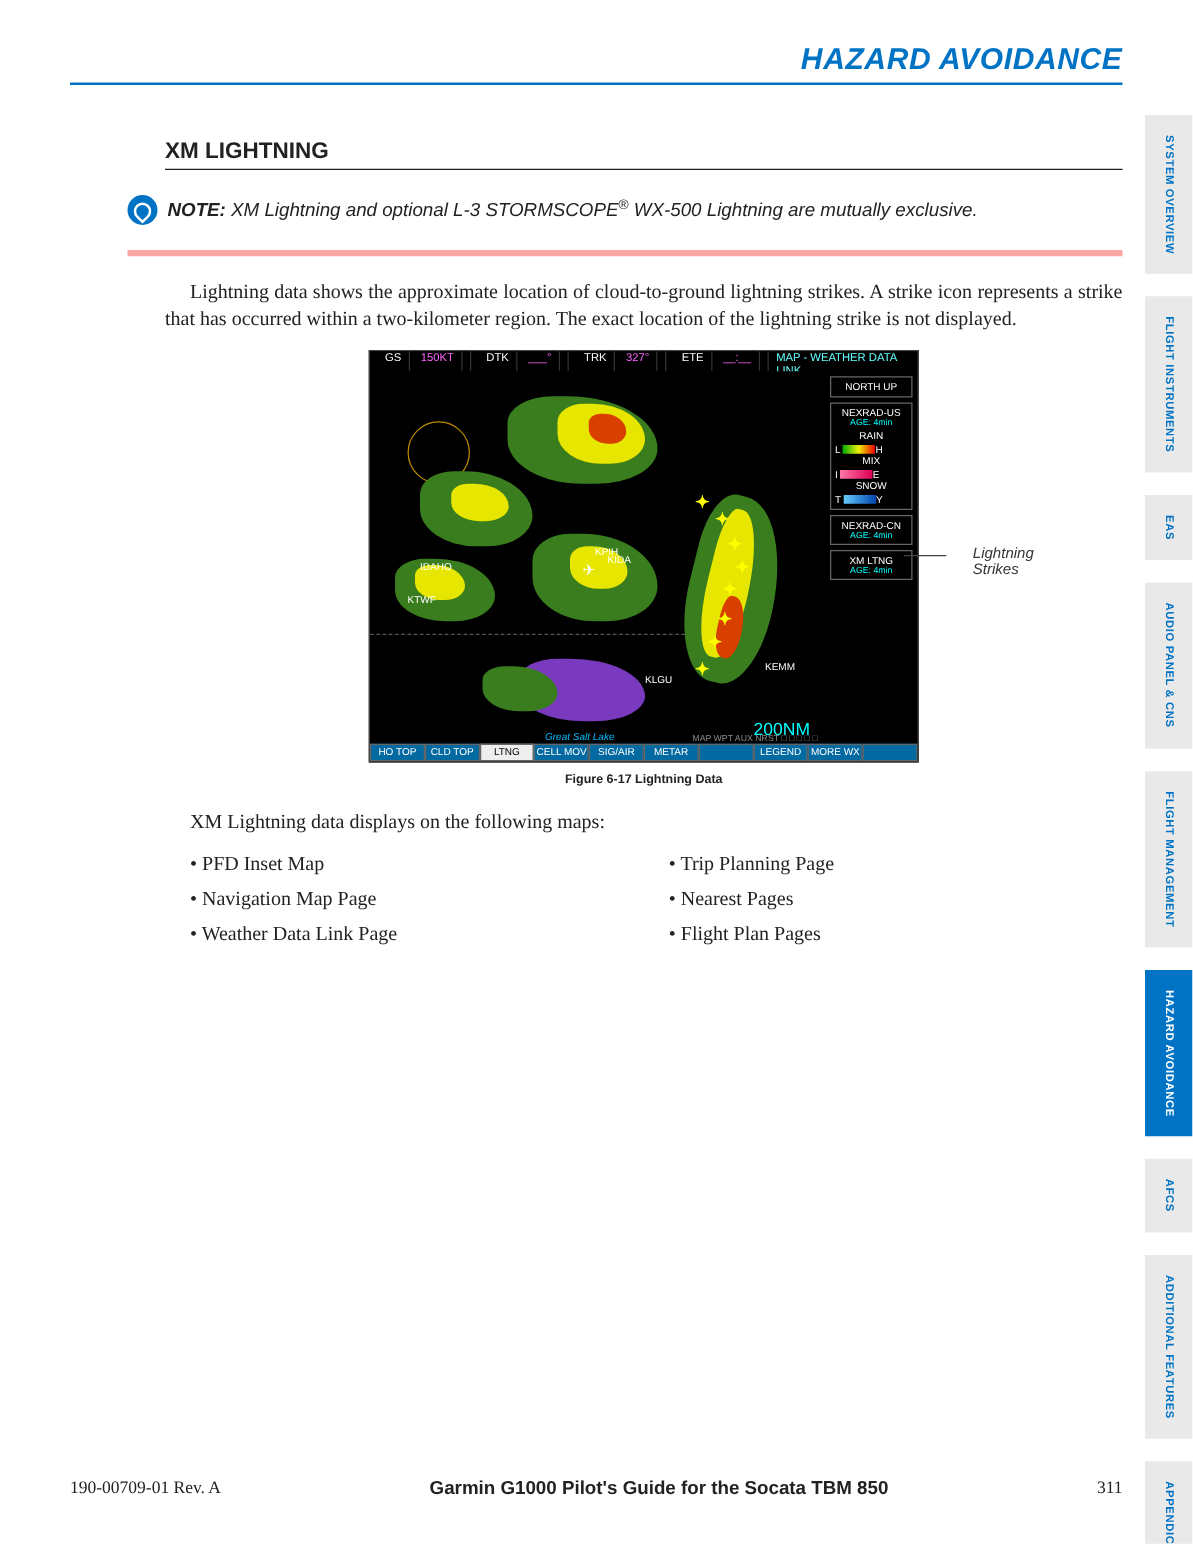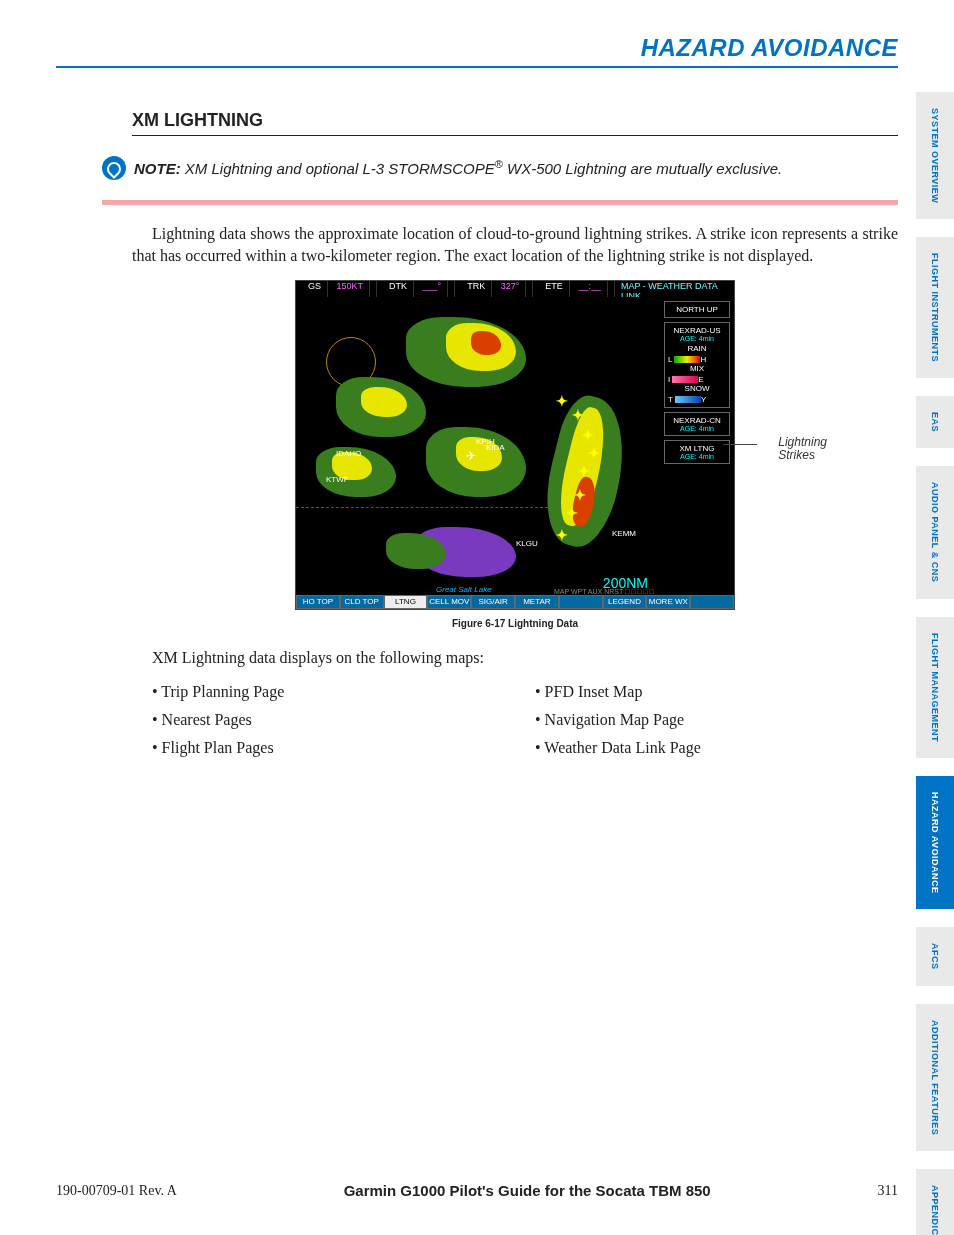--- a/index.html
+++ b/index.html
@@ -381,28 +381,28 @@
     <div class="fig-ann">
       <span>Lightning<br>Strikes</span>
     </div>
   </div>
   <div class="fig-cap">Figure 6-17  Lightning Data</div>
 
   <p class="para">XM Lightning data displays on the following maps:</p>
 
   <div class="bullets">
     <ul>
+      <li>PFD Inset Map</li>
+      <li>Navigation Map Page</li>
+      <li>Weather Data Link Page</li>
+    </ul>
+    <ul>
       <li>Trip Planning Page</li>
       <li>Nearest Pages</li>
       <li>Flight Plan Pages</li>
-    </ul>
-    <ul>
-      <li>PFD Inset Map</li>
-      <li>Navigation Map Page</li>
-      <li>Weather Data Link Page</li>
     </ul>
   </div>
 </div>
 
 <div class="side-tabs">
   <div class="tab">SYSTEM OVERVIEW</div>
   <div class="tab">FLIGHT INSTRUMENTS</div>
   <div class="tab">EAS</div>
   <div class="tab">AUDIO PANEL &amp; CNS</div>
   <div class="tab">FLIGHT MANAGEMENT</div>

